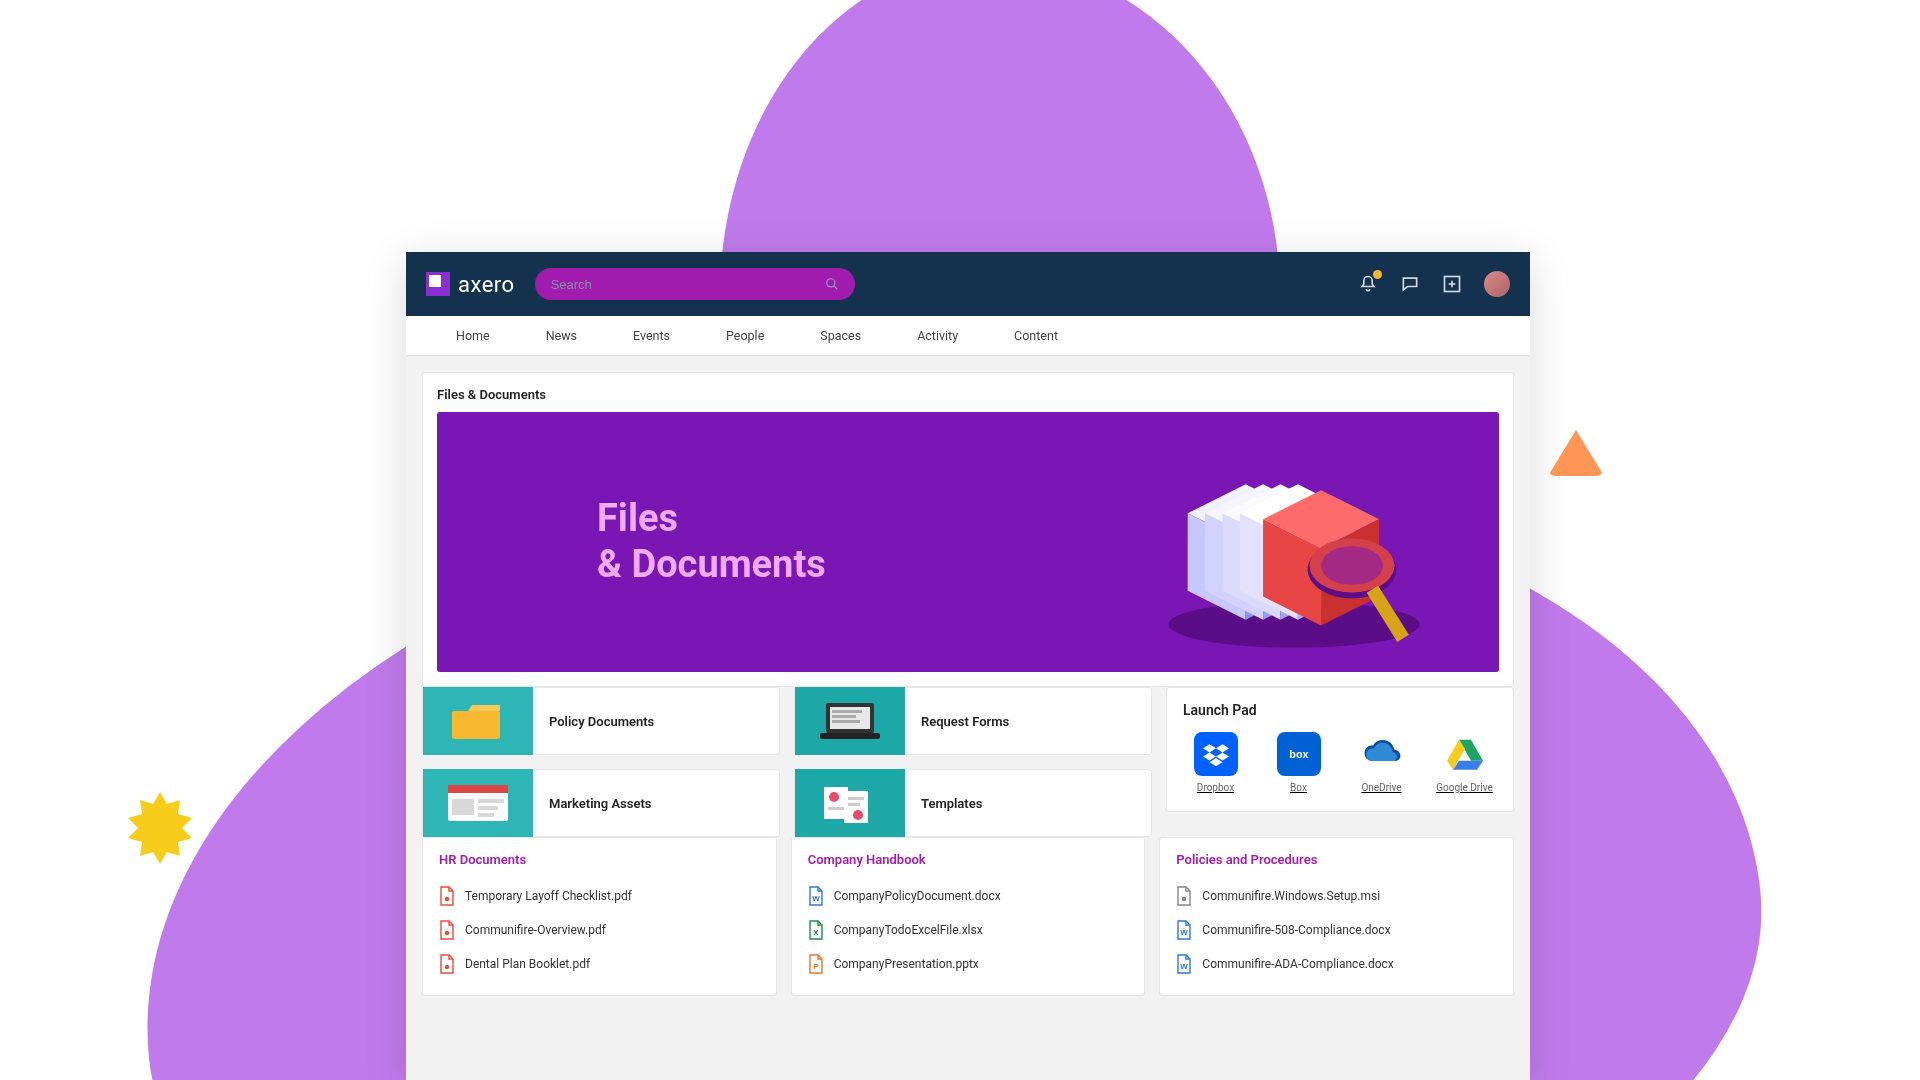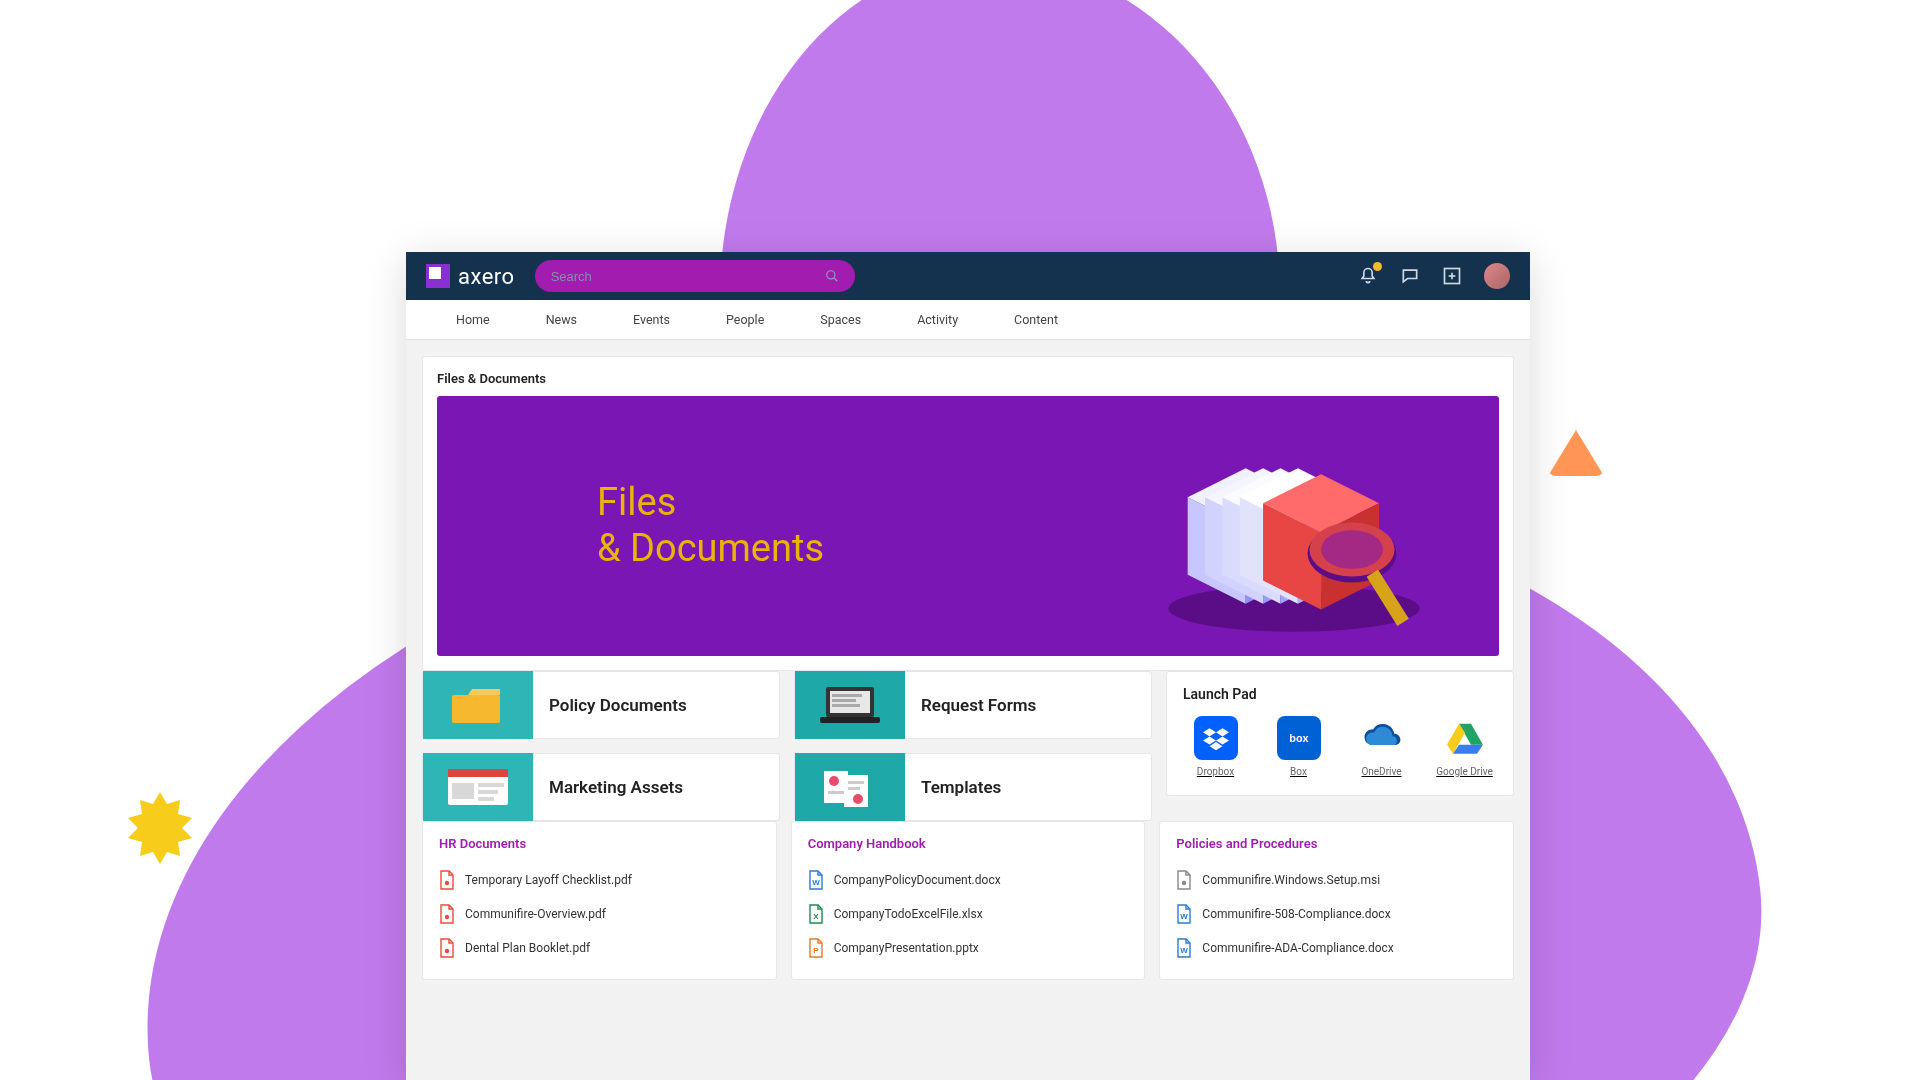--- a/index.html
+++ b/index.html
@@ -55,21 +55,21 @@
   top: 252px;
   left: 406px;
   width: 1124px;
   height: 828px;
   background: #f2f2f2;
   box-shadow: 0 8px 40px rgba(0,0,0,0.15);
   z-index: 2;
   overflow: hidden;
 }
 .top-bar {
-  height: 48px;
+  height: 64px;
   background: #14324e;
   display: flex;
   align-items: center;
   padding: 0 20px;
   gap: 20px;
   color: #fff;
 }
 .logo {
   display: flex;
   align-items: center;
@@ -130,31 +130,31 @@
 .hero-banner {
   background: #7a16b3;
   height: 260px;
   border-radius: 3px;
   display: flex;
   align-items: center;
   padding: 0 40px 0 160px;
   position: relative;
   overflow: hidden;
 }
-.hero-title { color: #eab308; font-size: 38px; font-weight: 400; line-height: 1.2; }
+.hero-title { color: #f0abfc; font-size: 38px; font-weight: 700; line-height: 1.2; }
 .hero-illus { position: absolute; right: 60px; top: 24px; width: 290px; height: 220px; }
 .row { display: flex; gap: 14px; }
 .col-left { flex: 0 0 730px; display: flex; flex-direction: column; gap: 14px; }
 .col-right { flex: 1; }
 .two-tiles { display: flex; gap: 14px; }
 .tile-card { flex: 1; display: flex; align-items: center; height: 68px; cursor: pointer; }
 .tile-thumb { width: 110px; height: 68px; display: flex; align-items: center; justify-content: center; }
 .tile-thumb.teal { background: #2eb6b6; }
 .tile-thumb.teal2 { background: #1fa8a8; }
-.tile-label { padding: 0 16px; font-size: 17px; font-weight: 600; color: #222; }
+.tile-label { padding: 0 16px; font-size: 13px; font-weight: 600; color: #222; }
 .launch-card { padding: 14px 16px 18px 16px; }
 .launch-title { font-size: 14px; font-weight: 600; color: #222; margin-bottom: 14px; }
 .launch-items { display: flex; gap: 18px; }
 .launch-item { display: flex; flex-direction: column; align-items: center; gap: 6px; cursor: pointer; flex: 1; text-decoration: underline; }
 .launch-icon { width: 44px; height: 44px; border-radius: 8px; display: flex; align-items: center; justify-content: center; }
 .launch-text { font-size: 10px; color: #666; }
 .doc-row { display: flex; gap: 14px; }
 .doc-card { flex: 1; padding: 14px 16px; }
 .doc-title { font-size: 13px; font-weight: 600; color: #a21caf; margin-bottom: 12px; }
 .doc-item { display: flex; align-items: center; gap: 10px; font-size: 12px; color: #333; padding: 7px 0; cursor: pointer; }

